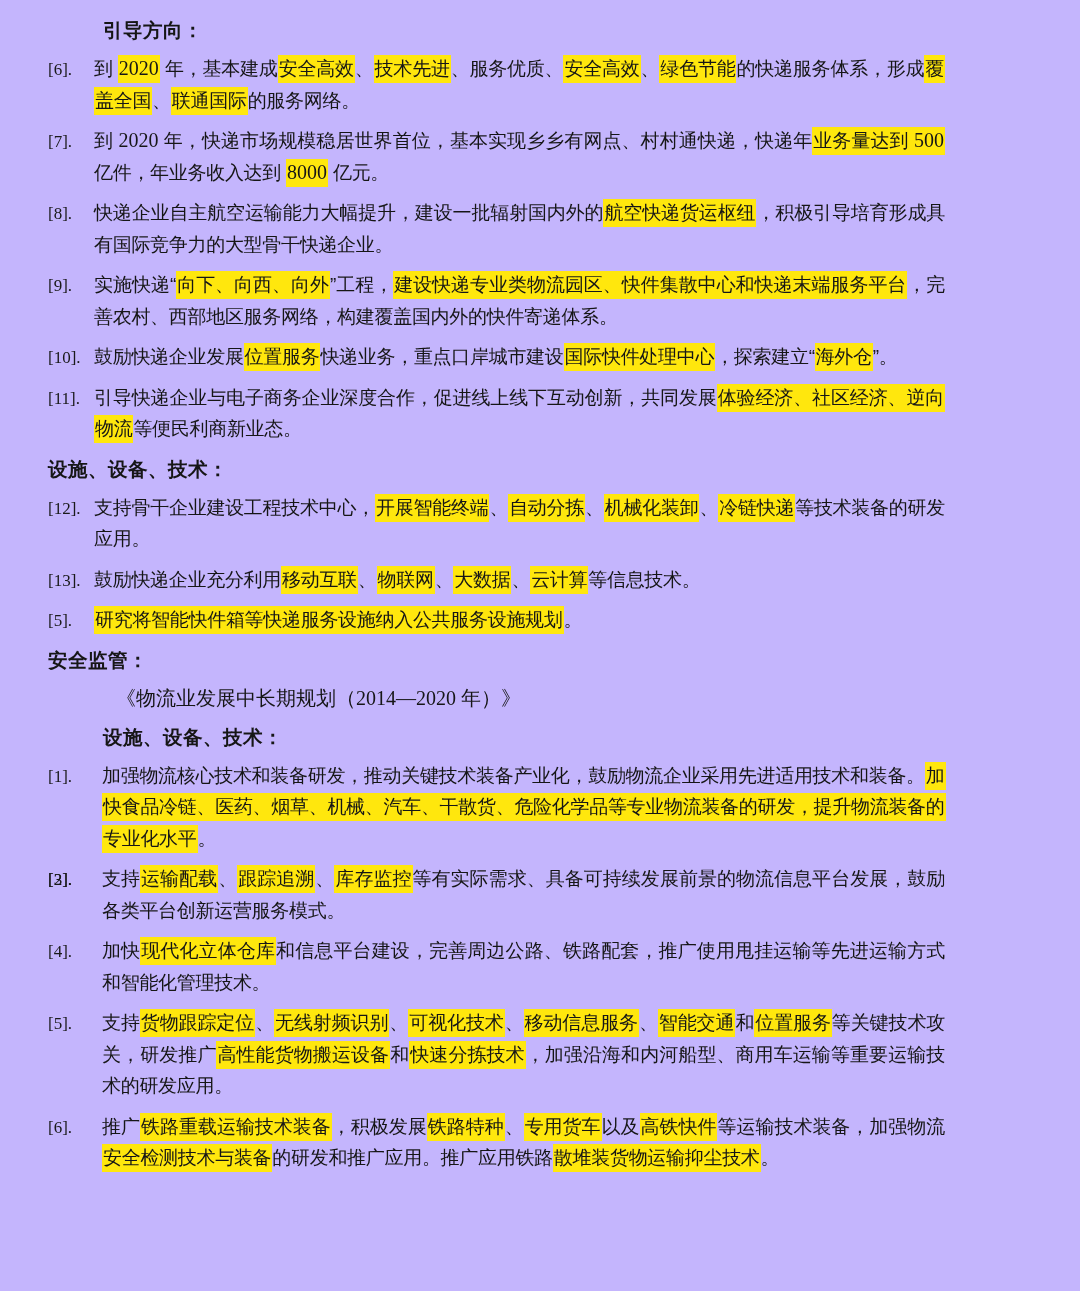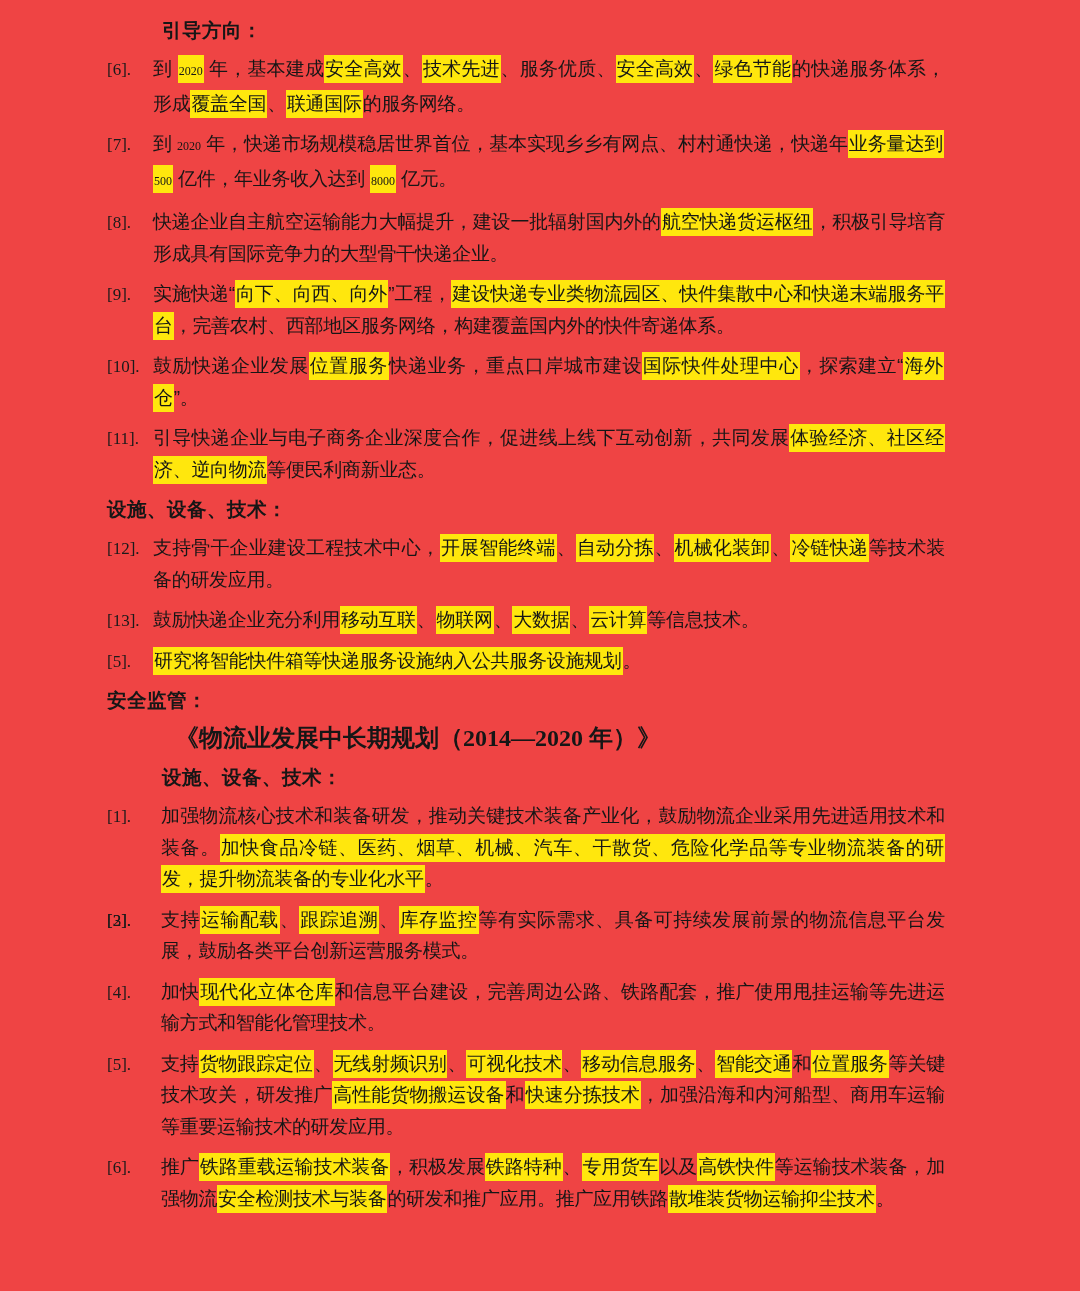--- a/index.html
+++ b/index.html
@@ -5,39 +5,39 @@
   html, body {
     margin: 0;
     padding: 0;
     background: #ffffff;
   }
   .page {
     position: relative;
     width: 1080px;
     height: 1291px;
     box-sizing: border-box;
-    background: #ef4444;
-    padding: 12px 135px 18px 107px;
+    background: #c4b5fd;
+    padding: 12px 135px 18px 48px;
     overflow: hidden;
     font-family: "Liberation Sans", "DejaVu Sans", sans-serif;
     color: #161616;
   }
   .content { width: 100%; }
   .heading {
     font-weight: bold;
     font-size: 19.5px;
     line-height: 31px;
     margin: 3px 0 7px 0;
     letter-spacing: 0.5px;
   }
   .heading.ind { margin-left: 55px; }
   .doc-title {
     font-family: "Liberation Serif", "DejaVu Serif", serif;
-    font-weight: bold;
-    font-size: 24px;
+    font-weight: normal;
+    font-size: 20px;
     line-height: 31px;
     margin: 7px 0 8px 68px;
   }
   .item {
     position: relative;
     padding-left: 46px;
     margin: 0 0 9px 0;
     font-size: 19px;
     line-height: 31.5px;
     letter-spacing: -0.3px;
@@ -54,21 +54,21 @@
     color: #1a1a1a;
   }
   .hl {
     background: #ffe70d;
     padding: 3px 1px 4px 1px;
     -webkit-box-decoration-break: clone;
     box-decoration-break: clone;
   }
   .fig {
     font-family: "Liberation Serif", "DejaVu Serif", serif;
-    font-size: 12px;
+    font-size: 20px;
     letter-spacing: 0;
   }
 </style>
 </head>
 <body>
 
 <div class="page">
   <div class="content" id="content">
       <div class="heading ind">引导方向：</div>
       <div class="item"><span class="num">[6].</span><span>到 <span class="hl"><span class="fig">2020</span></span> 年，基本建成<span class="hl">安全高效</span>、<span class="hl">技术先进</span>、服务优质、<span class="hl">安全高效</span>、<span class="hl">绿色节能</span>的快递服务体系，形成<span class="hl">覆盖全国</span>、<span class="hl">联通国际</span>的服务网络。</span></div>

